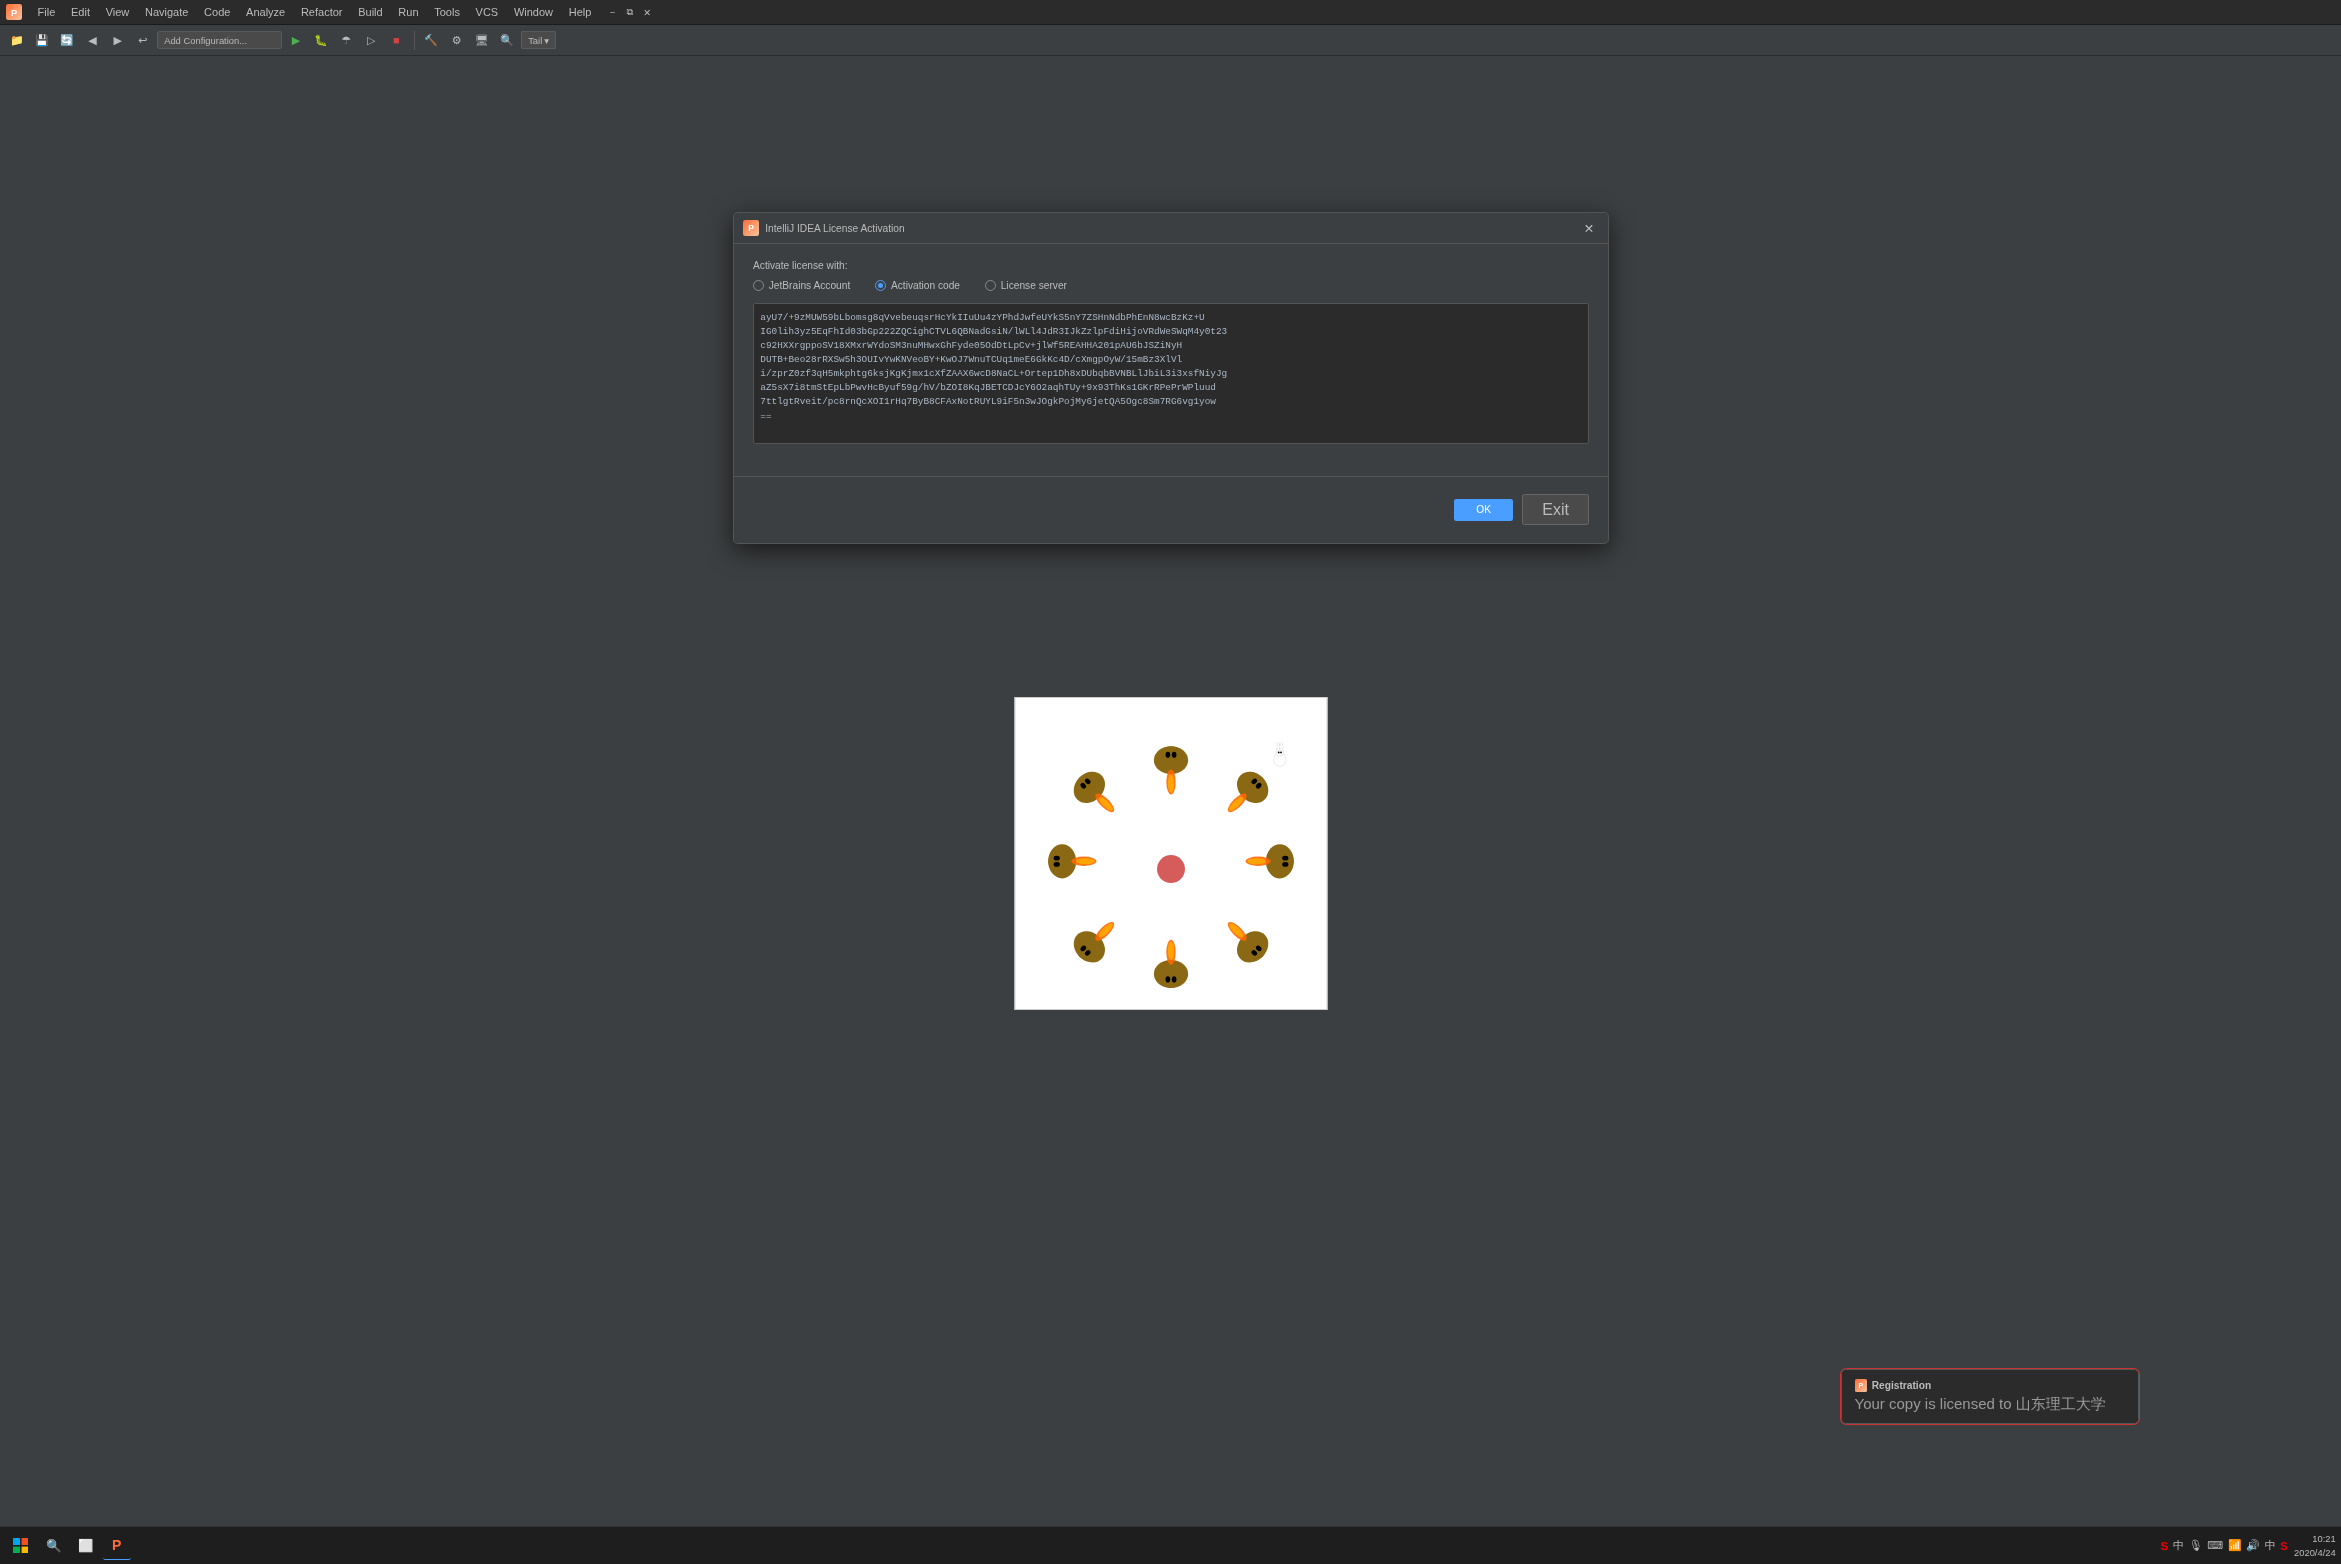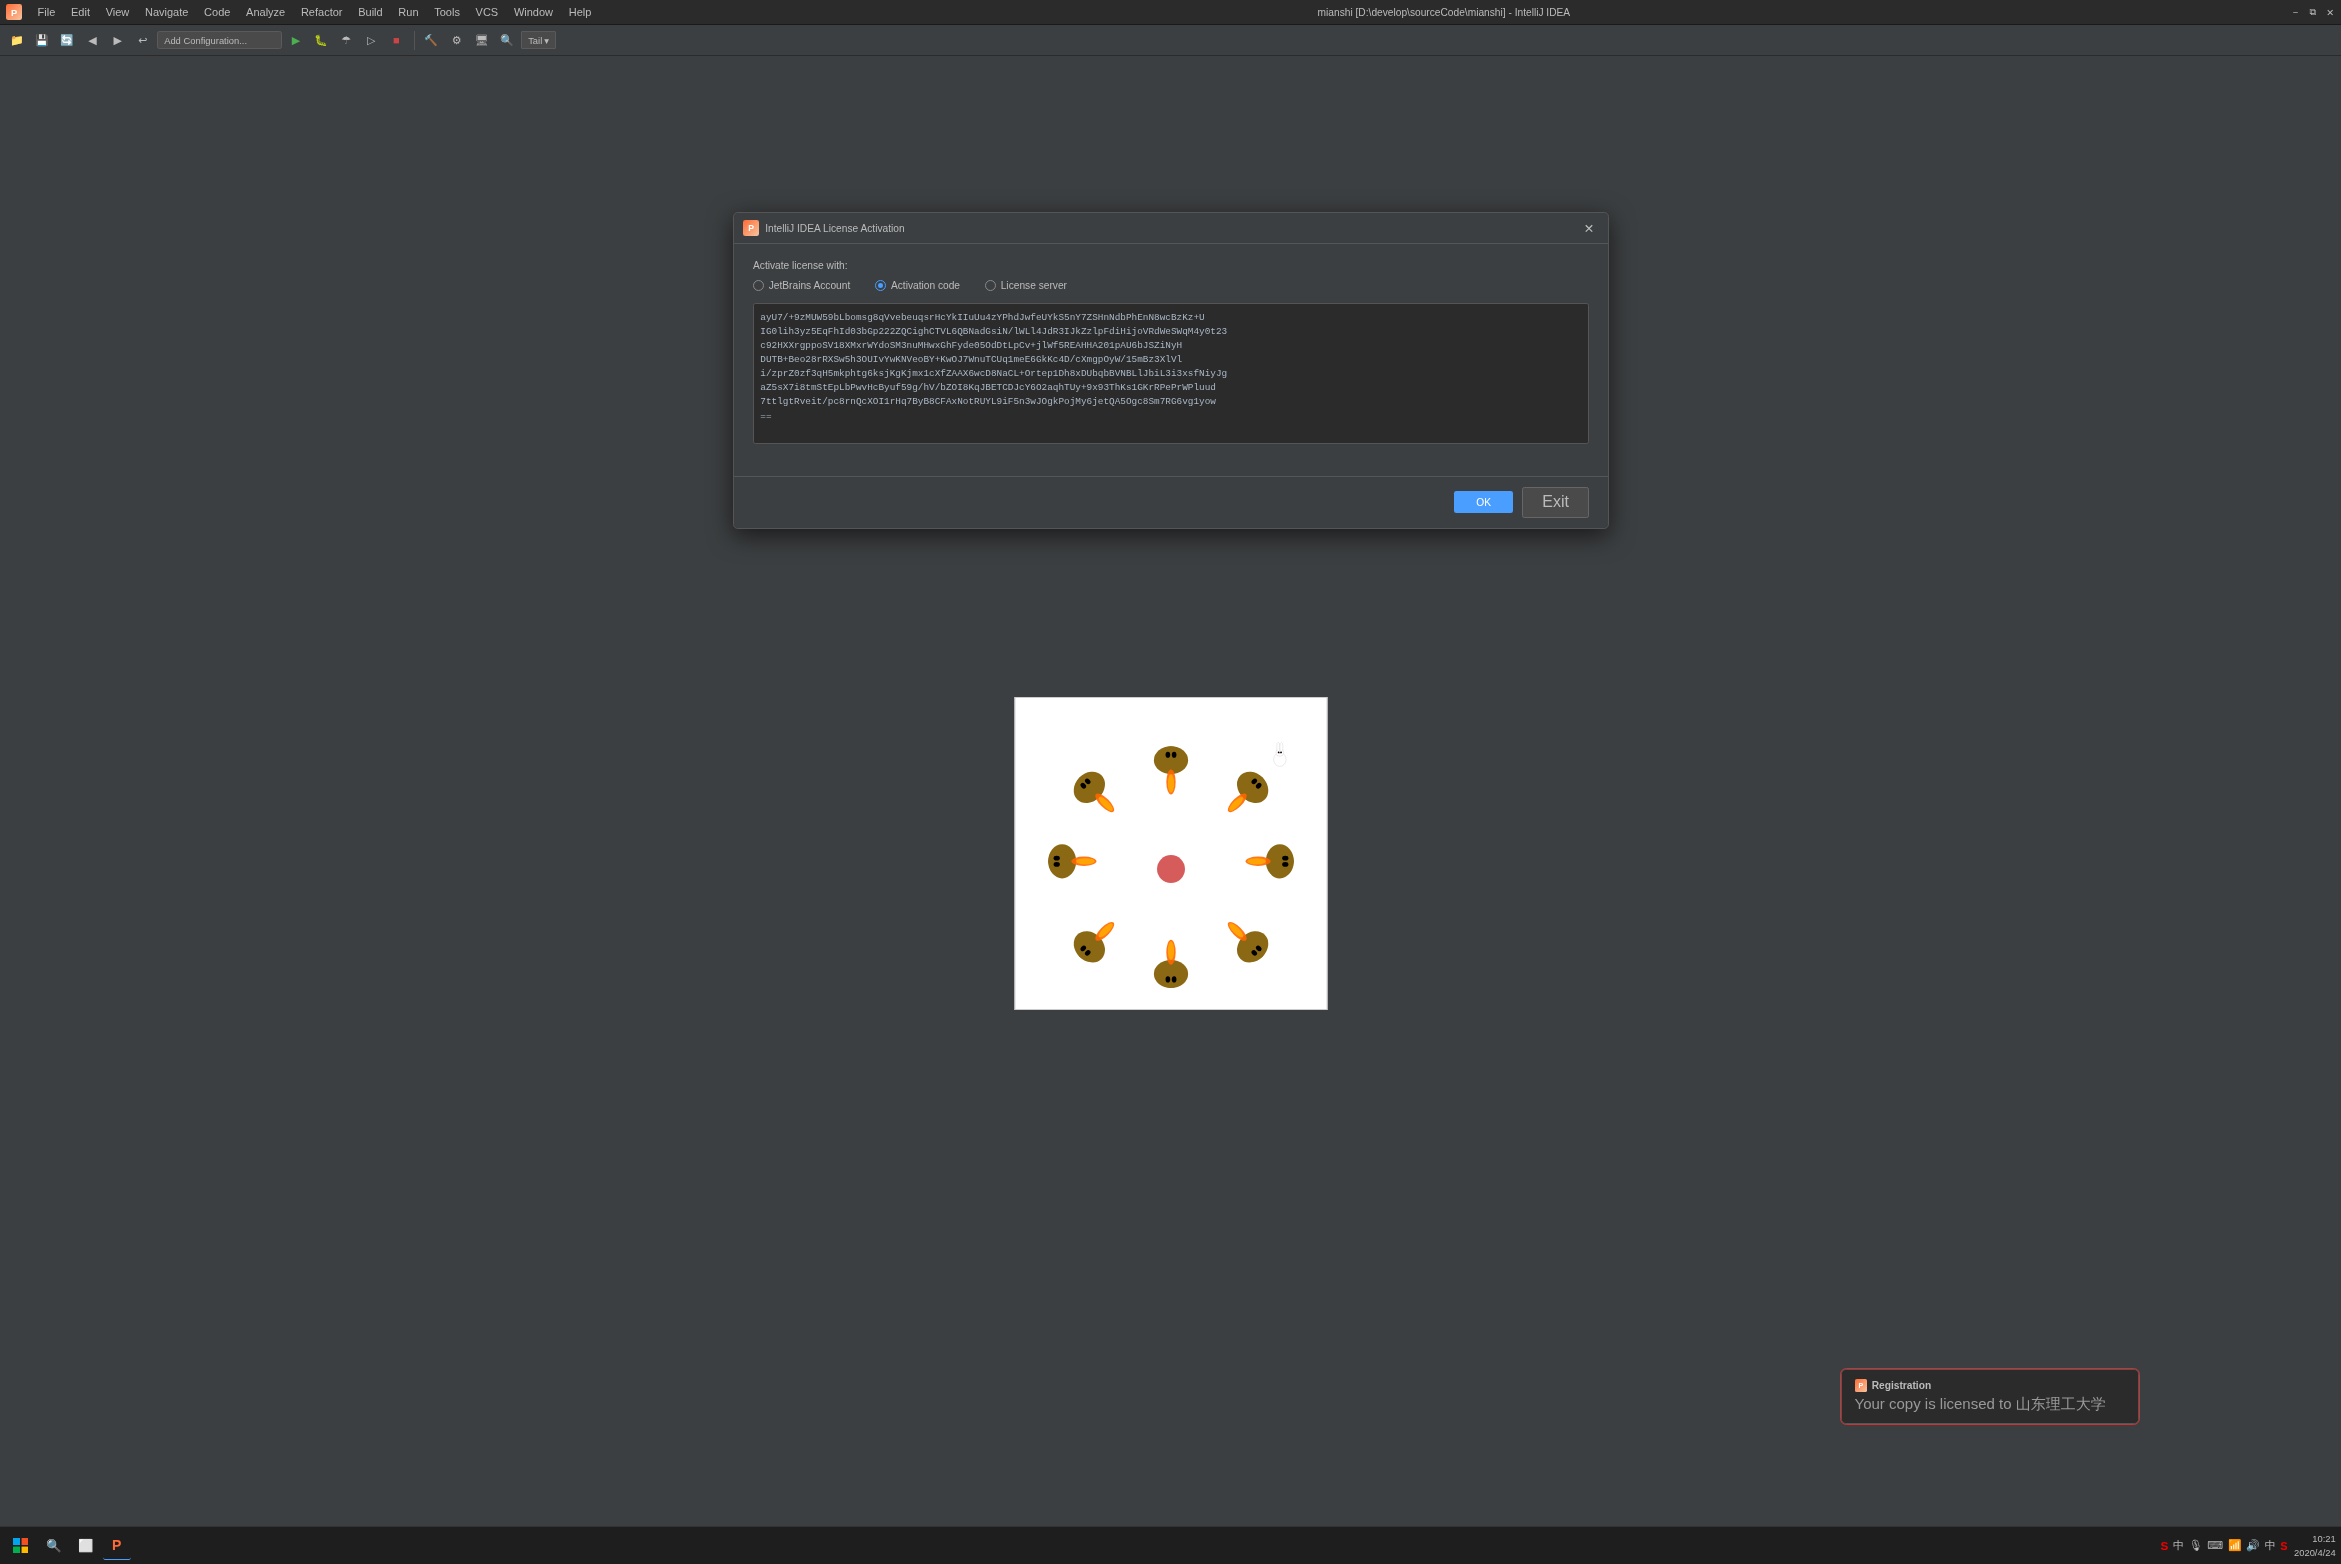--- a/index.html
+++ b/index.html
@@ -253,21 +253,21 @@
       font-size: 9.4px;
       font-family: 'Courier New', monospace;
       padding: 6.3px;
       resize: none;
       line-height: 1.5;
       overflow-y: auto;
     }
 
     
     .dialog-footer {
-      height: 52px;
+      height: 67px;
       background: #3c3f41;
       border-top: 0.8px solid #555;
       display: flex;
       align-items: center;
       justify-content: flex-end;
       padding: 0 19px;
       gap: 9.4px;
       border-radius: 0 0 4.7px 4.7px;
     }
     .btn-ok {
@@ -443,21 +443,20 @@
     <span class="menu-item">Code</span>
     <span class="menu-item">Analyze</span>
     <span class="menu-item">Refactor</span>
     <span class="menu-item">Build</span>
     <span class="menu-item">Run</span>
     <span class="menu-item">Tools</span>
     <span class="menu-item">VCS</span>
     <span class="menu-item">Window</span>
     <span class="menu-item">Help</span>
   </div>
-  <div class="title-bar-title">mianshi [D:\develop\sourceCode\mianshi] - IntelliJ IDEA</div>
   <div class="title-bar-controls">
     <div class="title-control">−</div>
     <div class="title-control">⧉</div>
     <div class="title-control">✕</div>
   </div>
 </div>
 
 <div class="toolbar">
   <div class="toolbar-btn">📁</div>
   <div class="toolbar-btn">💾</div>

